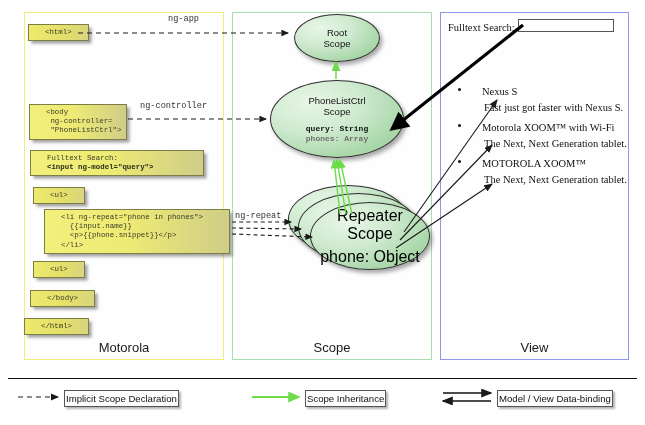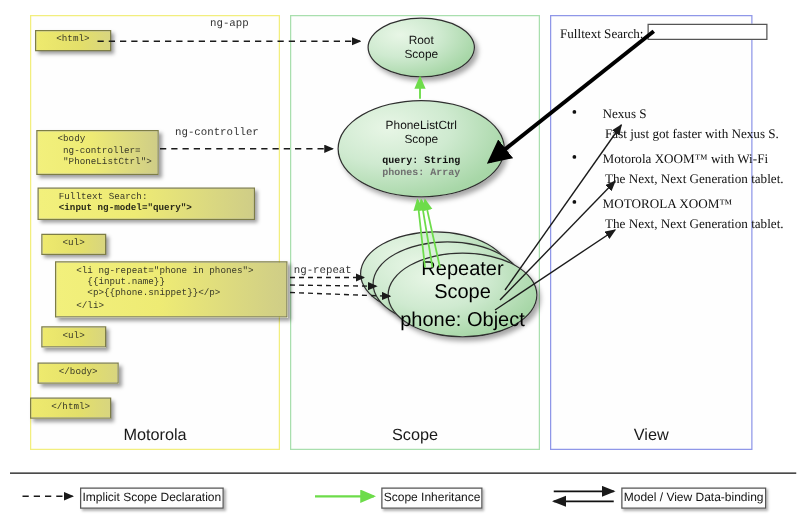--- a/index.html
+++ b/index.html
@@ -7,21 +7,21 @@
        font-family:"Liberation Sans", sans-serif;}
   #stage{position:relative;width:645px;height:425px;}
 
   svg.layer{position:absolute;left:0;top:0;width:645px;height:425px;overflow:visible;}
   #wires{z-index:5;pointer-events:none;}
 
   
   .panel{position:absolute;background:#fefefe;box-sizing:border-box;}
   #panel-template{left:24px;top:12px;width:200px;height:348px;border:1.5px solid #f2ee7e;}
   #panel-model{left:232px;top:12px;width:200px;height:348px;border:1.5px solid #a9dfae;}
-  #panel-view{left:440px;top:12px;width:162px;height:348px;border:1.5px solid #8f97e8;}
+  #panel-view{left:440px;top:12px;width:189px;height:348px;border:1.5px solid #8f97e8;}
   .panel-label{position:absolute;bottom:4px;left:0;width:100%;text-align:center;
        font-size:13px;color:#1a1a1a;}
 
   
   .codebox{position:absolute;box-sizing:border-box;
        border:1px solid #7d7d46;
        font-family:"Liberation Mono", monospace;
        font-size:7.4px;line-height:9.2px;color:#3a3a28;
        padding:3px 16px;white-space:pre;
        box-shadow:2.5px 2.5px 3px rgba(0,0,0,.38);

